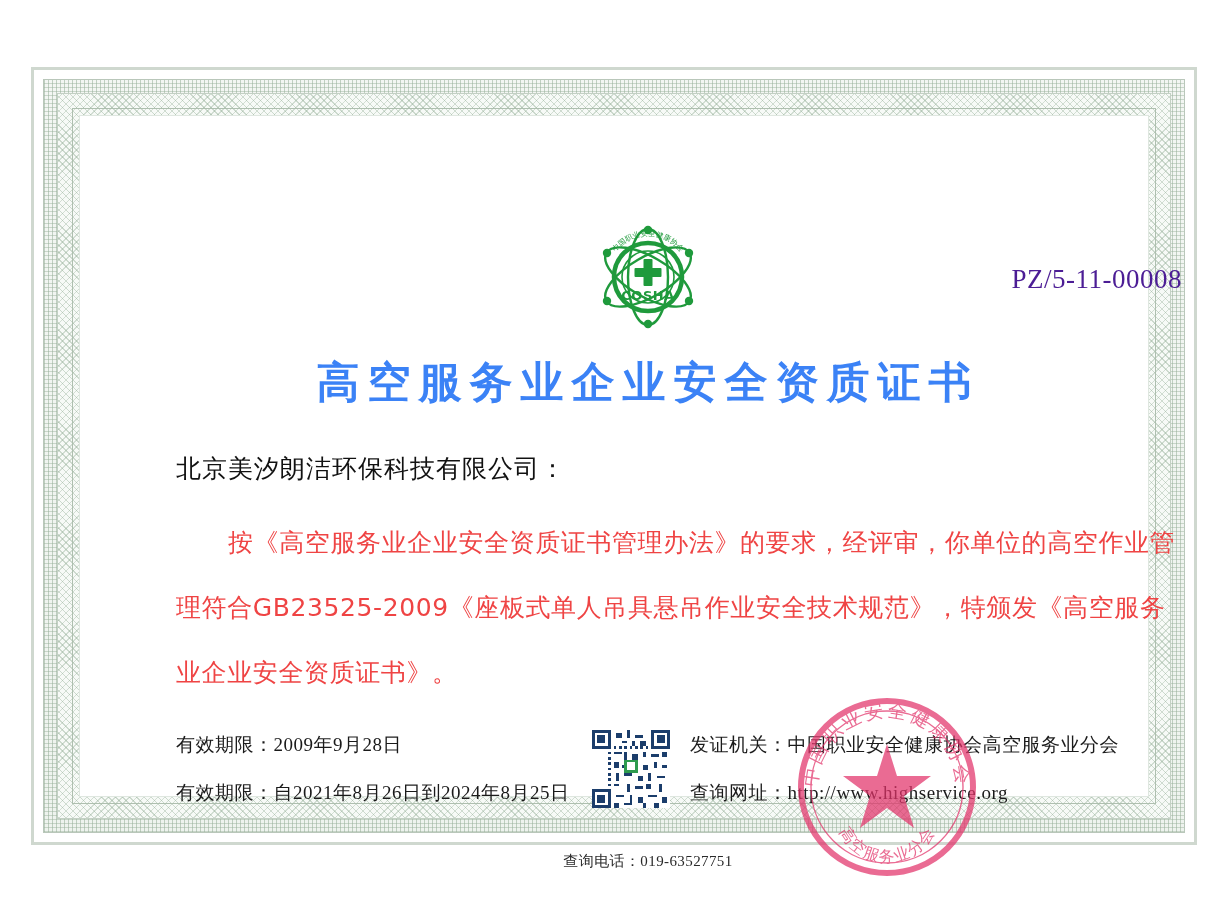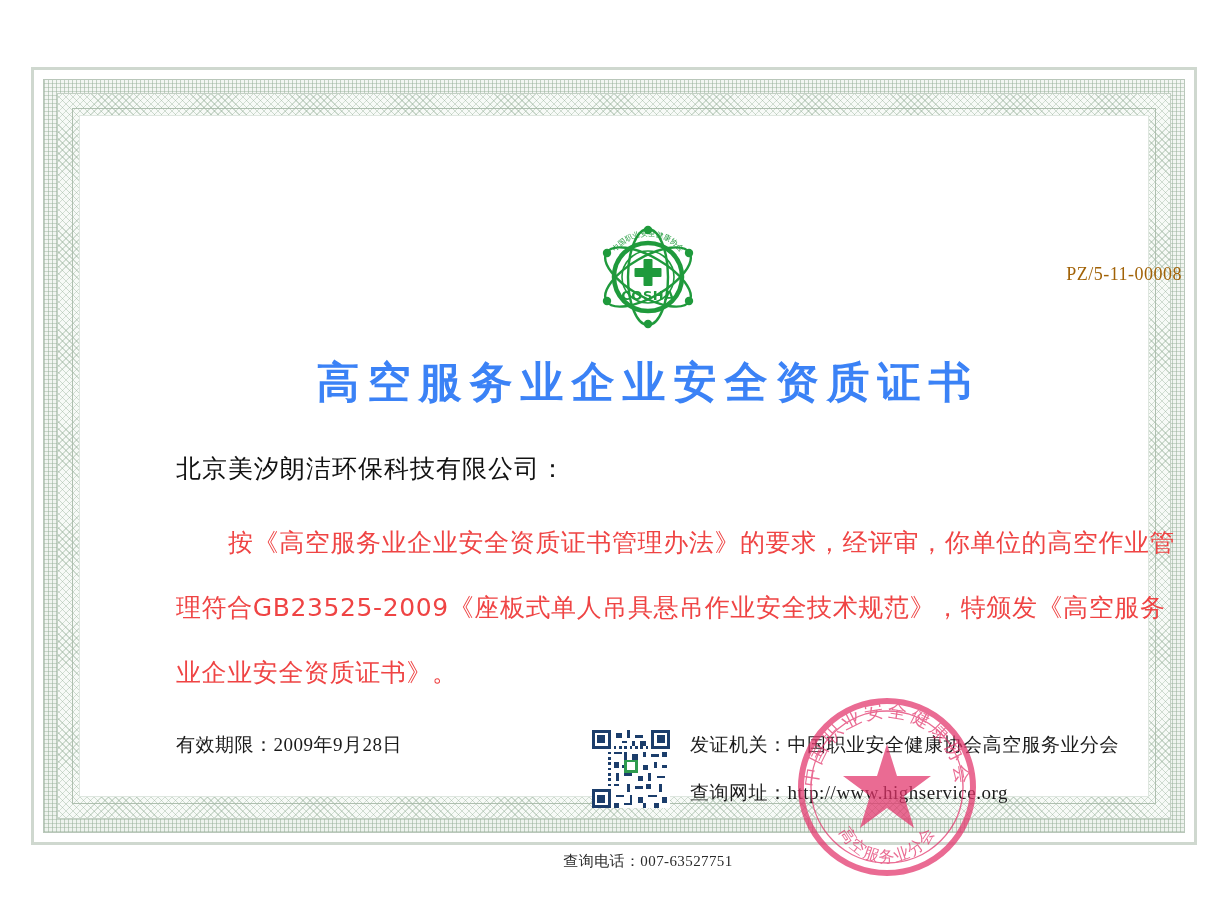--- a/index.html
+++ b/index.html
@@ -106,22 +106,22 @@
     top: 112px;
     width: 1076px;
     height: 688px;
   }
 
   .cert-number {
     position: absolute;
     right: 4px;
     top: 82px;
     font-family: "Liberation Serif", "DejaVu Serif", serif;
-    font-size: 18px;
-    color: #a16207;
+    font-size: 27px;
+    color: #4c1d95;
     letter-spacing: 0.5px;
   }
 
   
   .logo-wrap {
     position: absolute;
     left: 50%;
     top: 32px;
     transform: translateX(-50%);
     width: 126px;
@@ -288,20 +288,23 @@
 
       <div class="body-para">
         <span class="indent"></span><span>按《高空服务业企业安全资质证书管理办法》的要求，经评审，你单位的高空作业管理符合GB23525-2009《座板式单人吊具悬吊作业安全技术规范》，特颁发《高空服务业企业安全资质证书》。</span>
       </div>
 
       <div class="footer">
 
         <div class="footer-left">
           <div class="line">
             <span>有效期限：</span><span>2009年9月28日</span>
+          </div>
+          <div class="line">
+            <span>有效期限：</span><span>自2021年8月26日到2024年8月25日</span>
           </div>
         </div>
 
         <div class="qr">
           <svg width="78" height="78" viewBox="0 0 29 29" shape-rendering="crispEdges" aria-hidden="true">
             <rect width="29" height="29" fill="#ffffff"></rect>
             <g fill="#1b3d6b">
 
               <rect x="0" y="0" width="7" height="1"></rect>
                 <rect x="0" y="6" width="7" height="1"></rect>
@@ -384,21 +387,21 @@
 
         <div class="footer-right">
           <div class="line">
             <span>发证机关：</span><span>中国职业安全健康协会高空服务业分会</span>
           </div>
           <div class="line">
             <span>查询网址：</span><span>http://www.highservice.org</span>
           </div>
         </div>
 
-        <div class="phone-line">查询电话：007-63527751</div>
+        <div class="phone-line">查询电话：019-63527751</div>
       </div>
 
       <div class="seal">
         <svg width="190" height="190" viewBox="0 0 190 190" aria-hidden="true">
           <g opacity="0.72">
             <circle cx="95" cy="95" r="86" fill="none" stroke="#e2336a" stroke-width="6"></circle>
             <circle cx="95" cy="95" r="76" fill="none" stroke="#e2336a" stroke-width="1.4"></circle>
 
             <polygon points="95,52 105,84 139,84 112,104 122,136 95,116 68,136 78,104 51,84 85,84" fill="#e2336a"></polygon>
             <defs>

